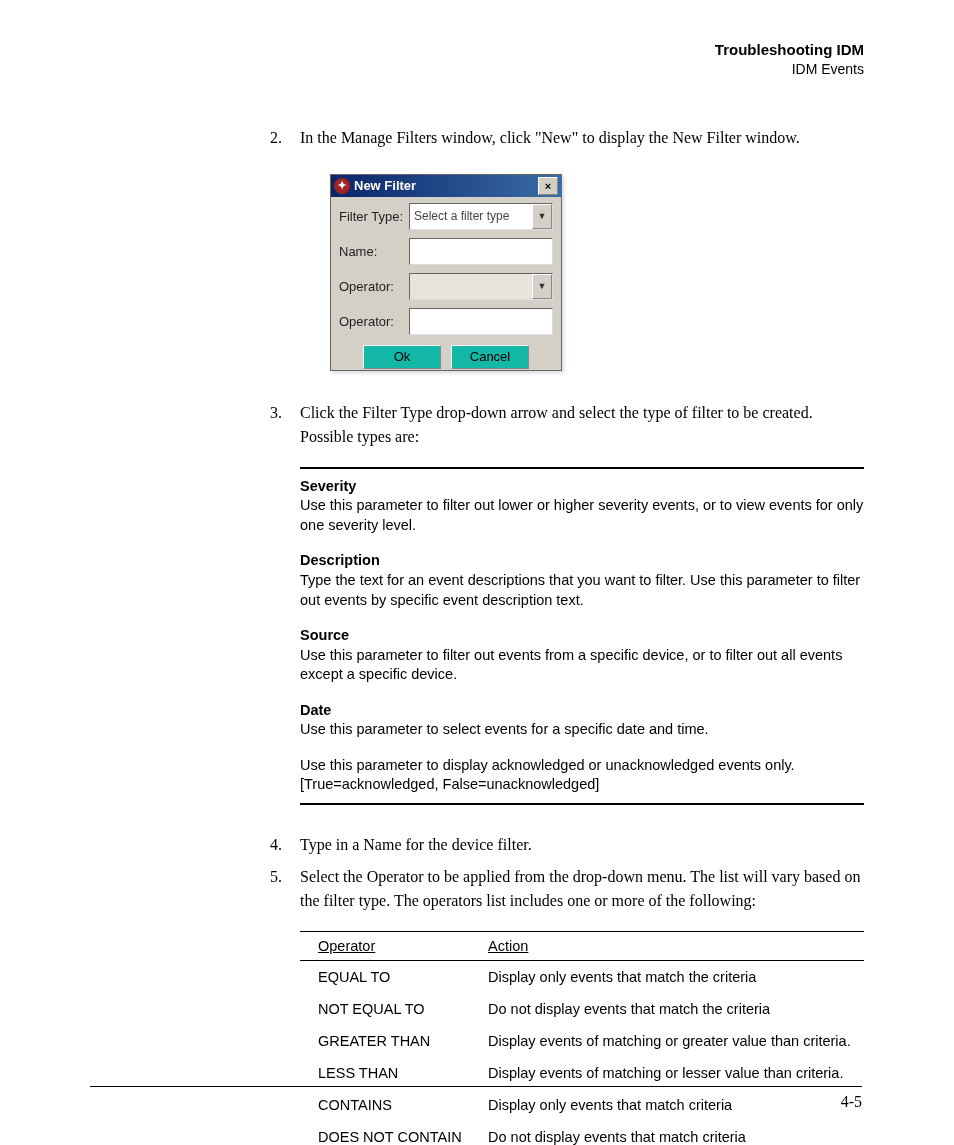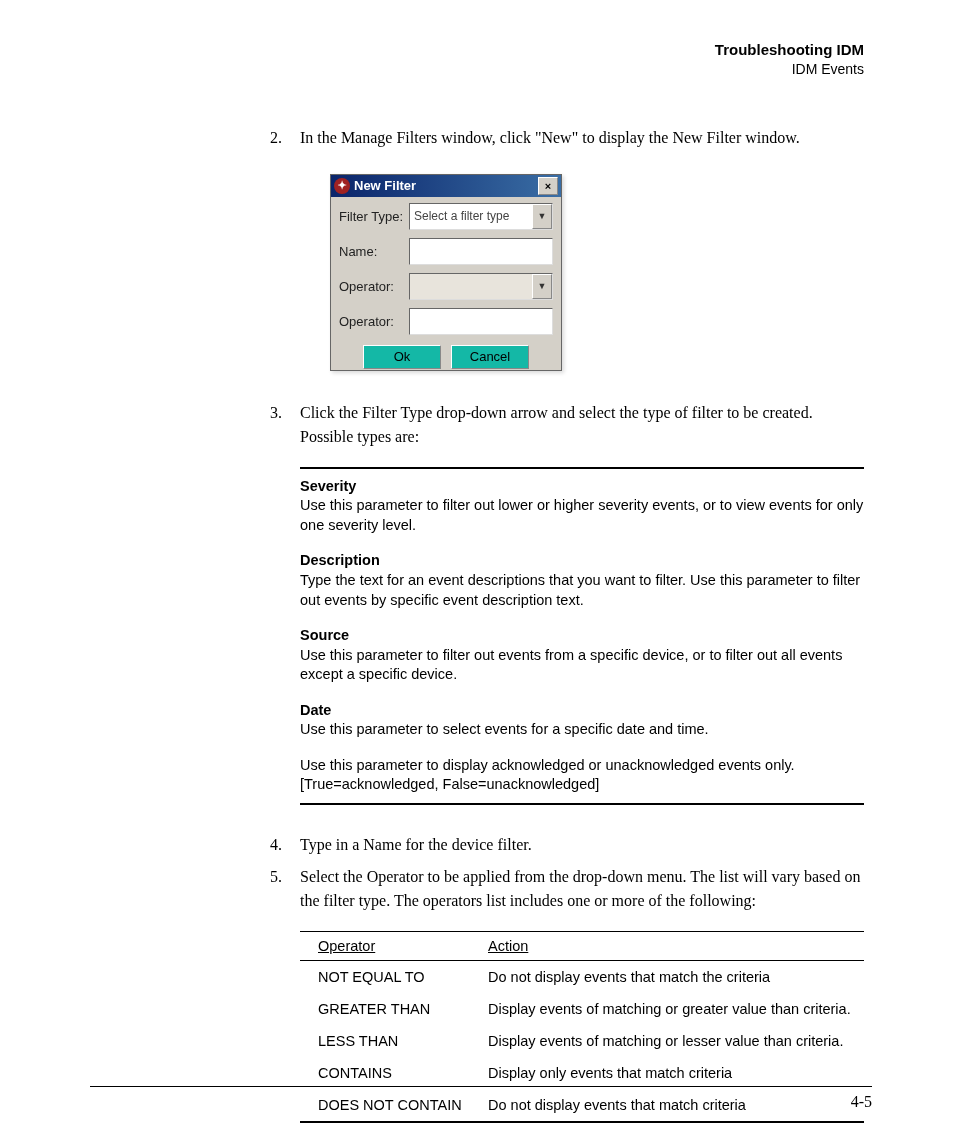--- a/index.html
+++ b/index.html
@@ -211,21 +211,21 @@
     display: flex;
     padding: 8px 0;
   }
   .op-name {
     letter-spacing: 0px;
   }
   .footer {
     position: absolute;
     bottom: 34px;
     left: 90px;
-    right: 82px;
+    right: 92px;
     border-top: 1px solid #000;
     padding-top: 6px;
     text-align: right;
     font-size: 16px;
   }
   .disabled-field {
     background: #e8e4dc;
   }
 </style>
 </head>
@@ -316,20 +316,24 @@
     <div class="step-num">5.</div>
     <div class="step-text">Select the Operator to be applied from the drop-down menu. The list will vary based on the filter type. The operators list includes one or more of the following:</div>
   </div>
 
   <div class="op-table">
     <div class="op-header">
       <div class="op-col1"><span>Operator</span></div>
       <div class="op-col2"><span>Action</span></div>
     </div>
     <div class="op-row">
+      <div class="op-col1 op-name">EQUAL TO</div>
+      <div class="op-col2">Display only events that match the criteria</div>
+    </div>
+    <div class="op-row">
       <div class="op-col1 op-name">NOT EQUAL TO</div>
       <div class="op-col2">Do not display events that match the criteria</div>
     </div>
     <div class="op-row">
       <div class="op-col1 op-name">GREATER THAN</div>
       <div class="op-col2">Display events of matching or greater value than criteria.</div>
     </div>
     <div class="op-row">
       <div class="op-col1 op-name">LESS THAN</div>
       <div class="op-col2">Display events of matching or lesser value than criteria.</div>

